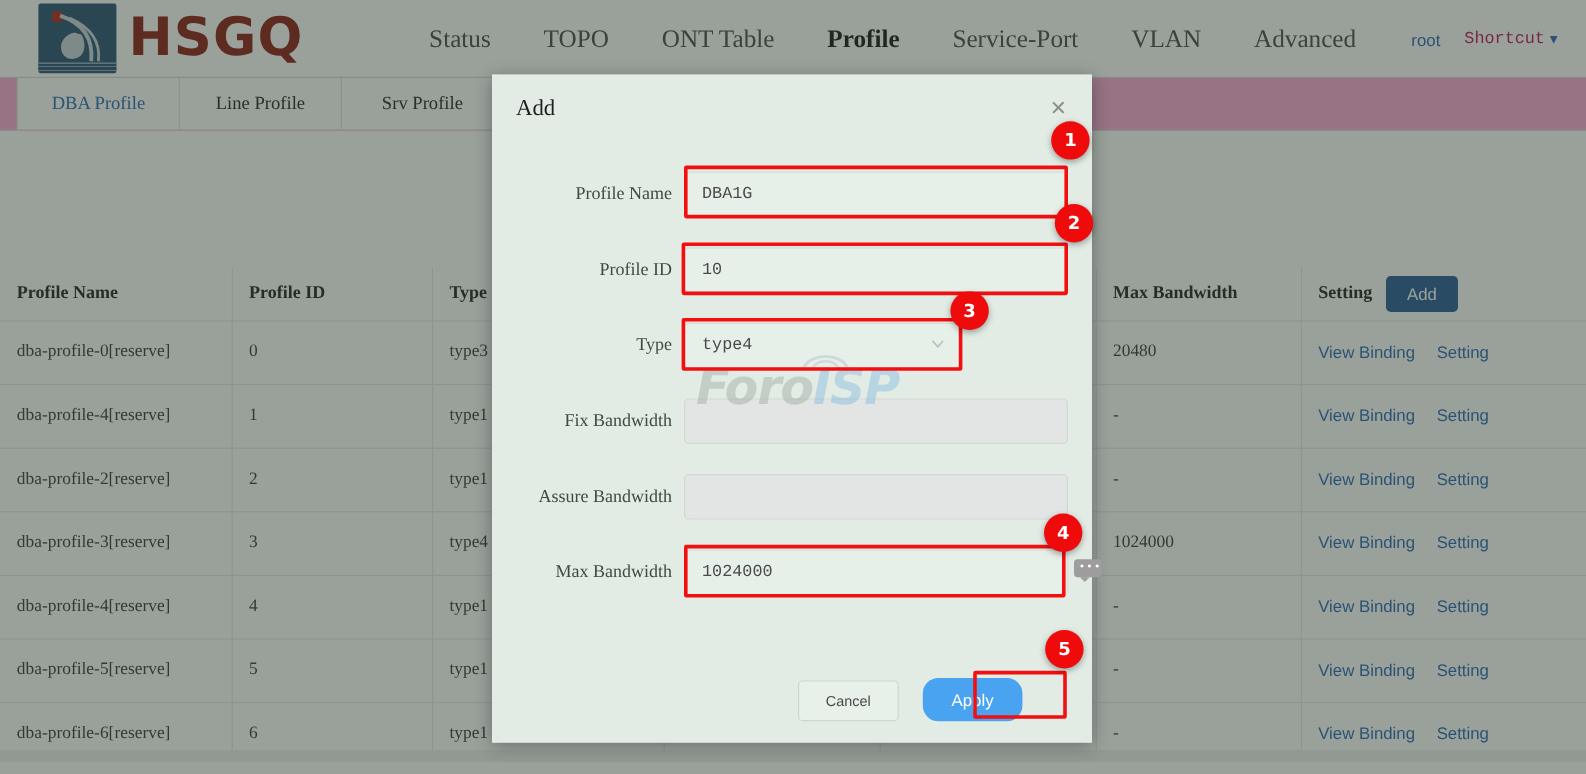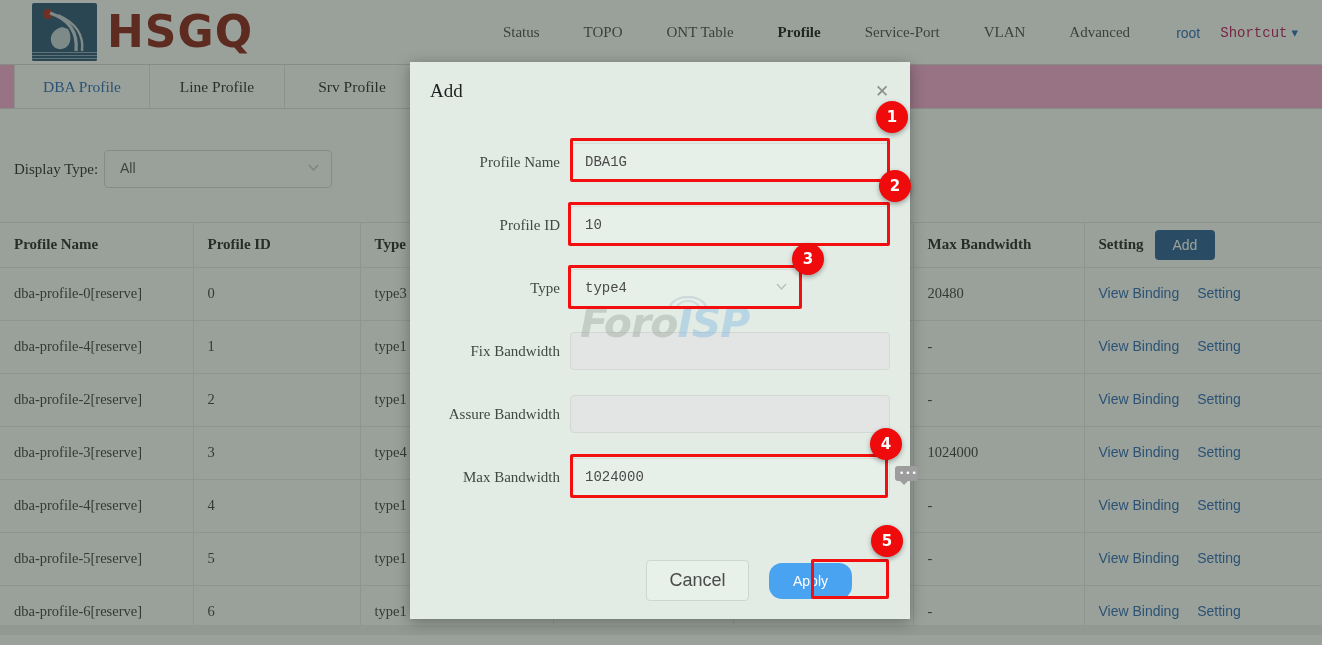--- a/index.html
+++ b/index.html
@@ -76,21 +76,21 @@
     position: absolute;
     right: 0; top: 0;
     height: 65px;
     display: flex;
     align-items: center;
     gap: 0px;
     padding-right: 14px;
   }
   .navitem {
     font-family: "Liberation Serif", serif;
-    font-size: 15px;
+    font-size: 21px;
     color: #4c4c4c;
     padding: 0 22px;
     cursor: pointer;
     white-space: nowrap;
   }
   .navitem.active { font-weight: 700; color: #1a1a1a; }
   .navitem.user { color: #2f6bb5; font-family:"Liberation Sans",sans-serif; font-size:14px; padding:0 10px 0 24px;}
   .navitem.shortcut { color:#be185d; font-family:Liberation Mono, monospace; font-size:14px; padding:0 4px 0 10px;}
   .chev-nav {
     color: #2f6bb5;
@@ -316,21 +316,21 @@
     padding-right: 58px;
     box-sizing: border-box;
   }
   .btn-cancel {
     display: inline-block;
     background: #e8f0ea;
     border: 1px solid #cdd7cf;
     border-radius: 4px;
     padding: 9px 22px;
     font-family: "Liberation Sans", sans-serif;
-    font-size: 18px;
+    font-size: 12px;
     color: #4a4a4a;
     cursor: pointer;
   }
   .btn-apply {
     display: inline-block;
     background: #4aa3f0;
     border: none;
     border-radius: 13px;
     padding: 10px 24px;
     margin-left: 16px;
@@ -441,29 +441,20 @@
       </div>
     </div>
 
     <div class="tabstrip">
       <div class="tab active">DBA Profile</div>
       <div class="tab">Line Profile</div>
       <div class="tab">Srv Profile</div>
       <div class="tab">TR069 Pro</div>
     </div>
 
-    <div class="filterbar">
-      <div class="filter-label">Display Type:</div>
-      <div class="select-box">
-        <span class="val">All</span>
-        <svg class="chev" viewBox="0 0 11 7">
-          <path d="M1 1 L5.5 6 L10 1" stroke="#888" stroke-width="1.4" fill="none"></path>
-        </svg>
-      </div>
-    </div>
 
     <div class="tablewrap">
       <table class="grid">
         <thead>
           <tr>
             <th class="c0">Profile Name</th>
             <th class="c1">Profile ID</th>
             <th class="c2">Type</th>
             <th class="c3">Fix Bandwidth</th>
             <th class="c4">Assure Bandwidth</th>

